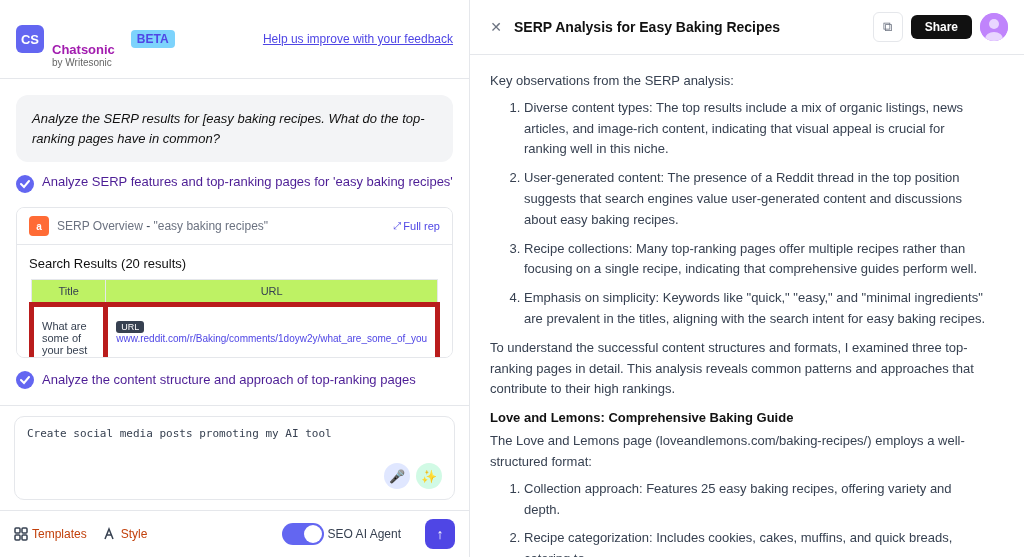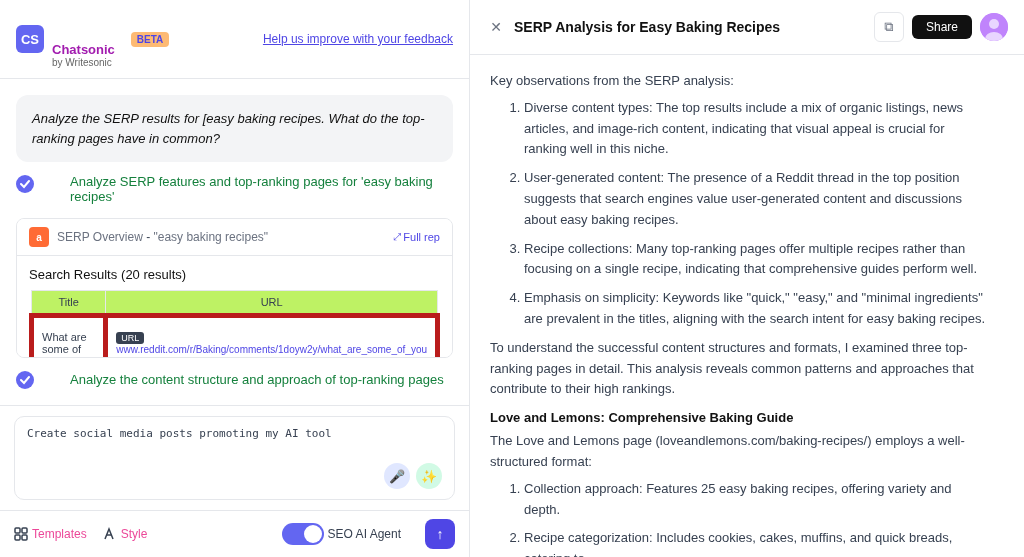--- a/index.html
+++ b/index.html
@@ -7,34 +7,34 @@
 
     
     .left-panel { width: 470px; display: flex; flex-direction: column; border-right: 1px solid #e5e7eb; height: 557px; }
 
     
     .header { display: flex; align-items: center; padding: 10px 16px; border-bottom: 1px solid #e5e7eb; gap: 8px; }
     .logo-icon { width: 28px; height: 28px; background: #6366f1; border-radius: 6px; display: flex; align-items: center; justify-content: center; color: white; font-weight: bold; font-size: 13px; flex-shrink: 0; }
     .brand-info { display: flex; flex-direction: column; }
     .brand-name { font-size: 13px; font-weight: 600; color: #a21caf; margin-top: 32px; }
     .brand-sub { font-size: 10px; color: #666; }
-    .beta-badge { background: #fdba74; color: #4f46e5; font-size: 10px; font-weight: 600; padding: 2px 6px; border-radius: 4px; margin-left: 8px; }
+    .beta-badge { background: #7dd3fc; color: #4f46e5; font-size: 12px; font-weight: 600; padding: 2px 6px; border-radius: 4px; margin-left: 8px; }
     .header-link { margin-left: auto; font-size: 12px; color: #4f46e5; text-decoration: underline; cursor: pointer; }
 
     
     .chat-area { flex: 1; overflow-y: auto; padding: 16px; display: flex; flex-direction: column; gap: 12px; }
 
     
     .user-message { background: #f3f4f6; border-radius: 12px; padding: 14px 16px; font-size: 13px; color: #111; line-height: 1.5; font-style: italic; }
 
     
     .ai-step { display: flex; align-items: flex-start; gap: 8px; }
     .step-icon { width: 18px; height: 18px; background: #6366f1; border-radius: 50%; display: flex; align-items: center; justify-content: center; flex-shrink: 0; margin-top: 1px; }
     .step-icon svg { width: 10px; height: 10px; fill: white; }
-    .step-text { font-size: 13px; color: #15803d; margin-left: 28px; }
+    .step-text { font-size: 13px; color: #4c1d95; }
 
     
     .serp-card { border: 1px solid #e5e7eb; border-radius: 8px; overflow: hidden; margin-top: 2px; }
     .serp-card-header { display: flex; align-items: center; padding: 8px 12px; background: #fff; border-bottom: 1px solid #e5e7eb; gap: 8px; }
     .ahrefs-icon { width: 20px; height: 20px; background: #ff6b35; border-radius: 4px; display: flex; align-items: center; justify-content: center; color: white; font-size: 10px; font-weight: bold; flex-shrink: 0; }
     .serp-title { font-size: 12px; color: #374151; }
     .serp-title span { color: #6b7280; }
     .full-rep-btn { margin-left: auto; font-size: 11px; color: #4f46e5; cursor: pointer; display: flex; align-items: center; gap: 2px; }
     .expand-icon { font-size: 10px; }
 
@@ -55,35 +55,35 @@
     
     .input-area { padding: 10px 14px; border-top: 1px solid #e5e7eb; }
     .input-box { border: 1px solid #e5e7eb; border-radius: 10px; padding: 10px 12px; }
     .input-text { font-size: 11px; color: #374151; width: 100%; background: transparent; border: none; outline: none; resize: none; }
     .input-actions { display: flex; align-items: center; justify-content: flex-end; gap: 6px; margin-top: 6px; }
     .action-icon { width: 26px; height: 26px; border-radius: 50%; display: flex; align-items: center; justify-content: center; cursor: pointer; }
     .sound-icon { background: #e0e7ff; color: #4f46e5; font-size: 13px; }
     .ai-icon { background: #d1fae5; color: #059669; font-size: 13px; }
 
     .bottom-bar { display: flex; align-items: center; padding: 8px 14px; border-top: 1px solid #e5e7eb; gap: 16px; }
-    .bottom-btn { display: flex; align-items: center; gap: 4px; font-size: 12px; color: #ec4899; cursor: pointer; }
+    .bottom-btn { display: flex; align-items: center; gap: 4px; font-size: 12px; color: #c2410c; cursor: pointer; }
     .bottom-btn svg { width: 14px; height: 14px; }
     .seo-toggle { display: flex; align-items: center; gap: 4px; margin-left: auto; }
     .toggle-label { font-size: 12px; color: #374151; }
     .toggle-switch { width: 42px; height: 22px; background: #6366f1; border-radius: 11px; position: relative; cursor: pointer; }
     .toggle-knob { width: 18px; height: 18px; background: white; border-radius: 50%; position: absolute; top: 2px; right: 2px; }
     .send-btn { width: 30px; height: 30px; background: #4f46e5; border-radius: 8px; display: flex; align-items: center; justify-content: center; cursor: pointer; color: white; font-size: 14px; margin-left: 8px; }
 
     
     .right-panel { flex: 1; display: flex; flex-direction: column; height: 557px; overflow: hidden; }
     .right-header { display: flex; align-items: center; padding: 12px 16px; border-bottom: 1px solid #e5e7eb; gap: 8px; }
     .close-btn { width: 20px; height: 20px; display: flex; align-items: center; justify-content: center; cursor: pointer; color: #6b7280; font-size: 14px; flex-shrink: 0; }
     .right-title { font-size: 14px; font-weight: 600; color: #111; flex: 1; }
     .copy-btn { width: 30px; height: 30px; border: 1px solid #e5e7eb; border-radius: 6px; display: flex; align-items: center; justify-content: center; cursor: pointer; color: #6b7280; font-size: 13px; }
-    .share-btn { background: #111; color: white; border-radius: 6px; padding: 5px 14px; font-size: 12px; font-weight: 400; cursor: pointer; border: none; }
+    .share-btn { background: #111; color: white; border-radius: 6px; padding: 5px 14px; font-size: 12px; font-weight: 700; cursor: pointer; border: none; }
     .avatar { width: 28px; height: 28px; border-radius: 50%; background: #c084fc; display: flex; align-items: center; justify-content: center; color: white; font-size: 12px; overflow: hidden; }
 
     .right-content { flex: 1; overflow-y: auto; padding: 16px 20px; }
     .right-content p, .right-content li { font-size: 13px; color: #374151; line-height: 1.6; }
     .right-content h2 { font-size: 15px; font-weight: 700; color: #111; margin: 14px 0 8px; }
     .right-content h3 { font-size: 13px; font-weight: 700; color: #111; margin: 10px 0 6px; }
     .right-content ul, .right-content ol { padding-left: 18px; margin: 6px 16px; }
     .right-content li { margin-bottom: 8px; }
     .intro-text { margin-bottom: 4px; }
   </style>

